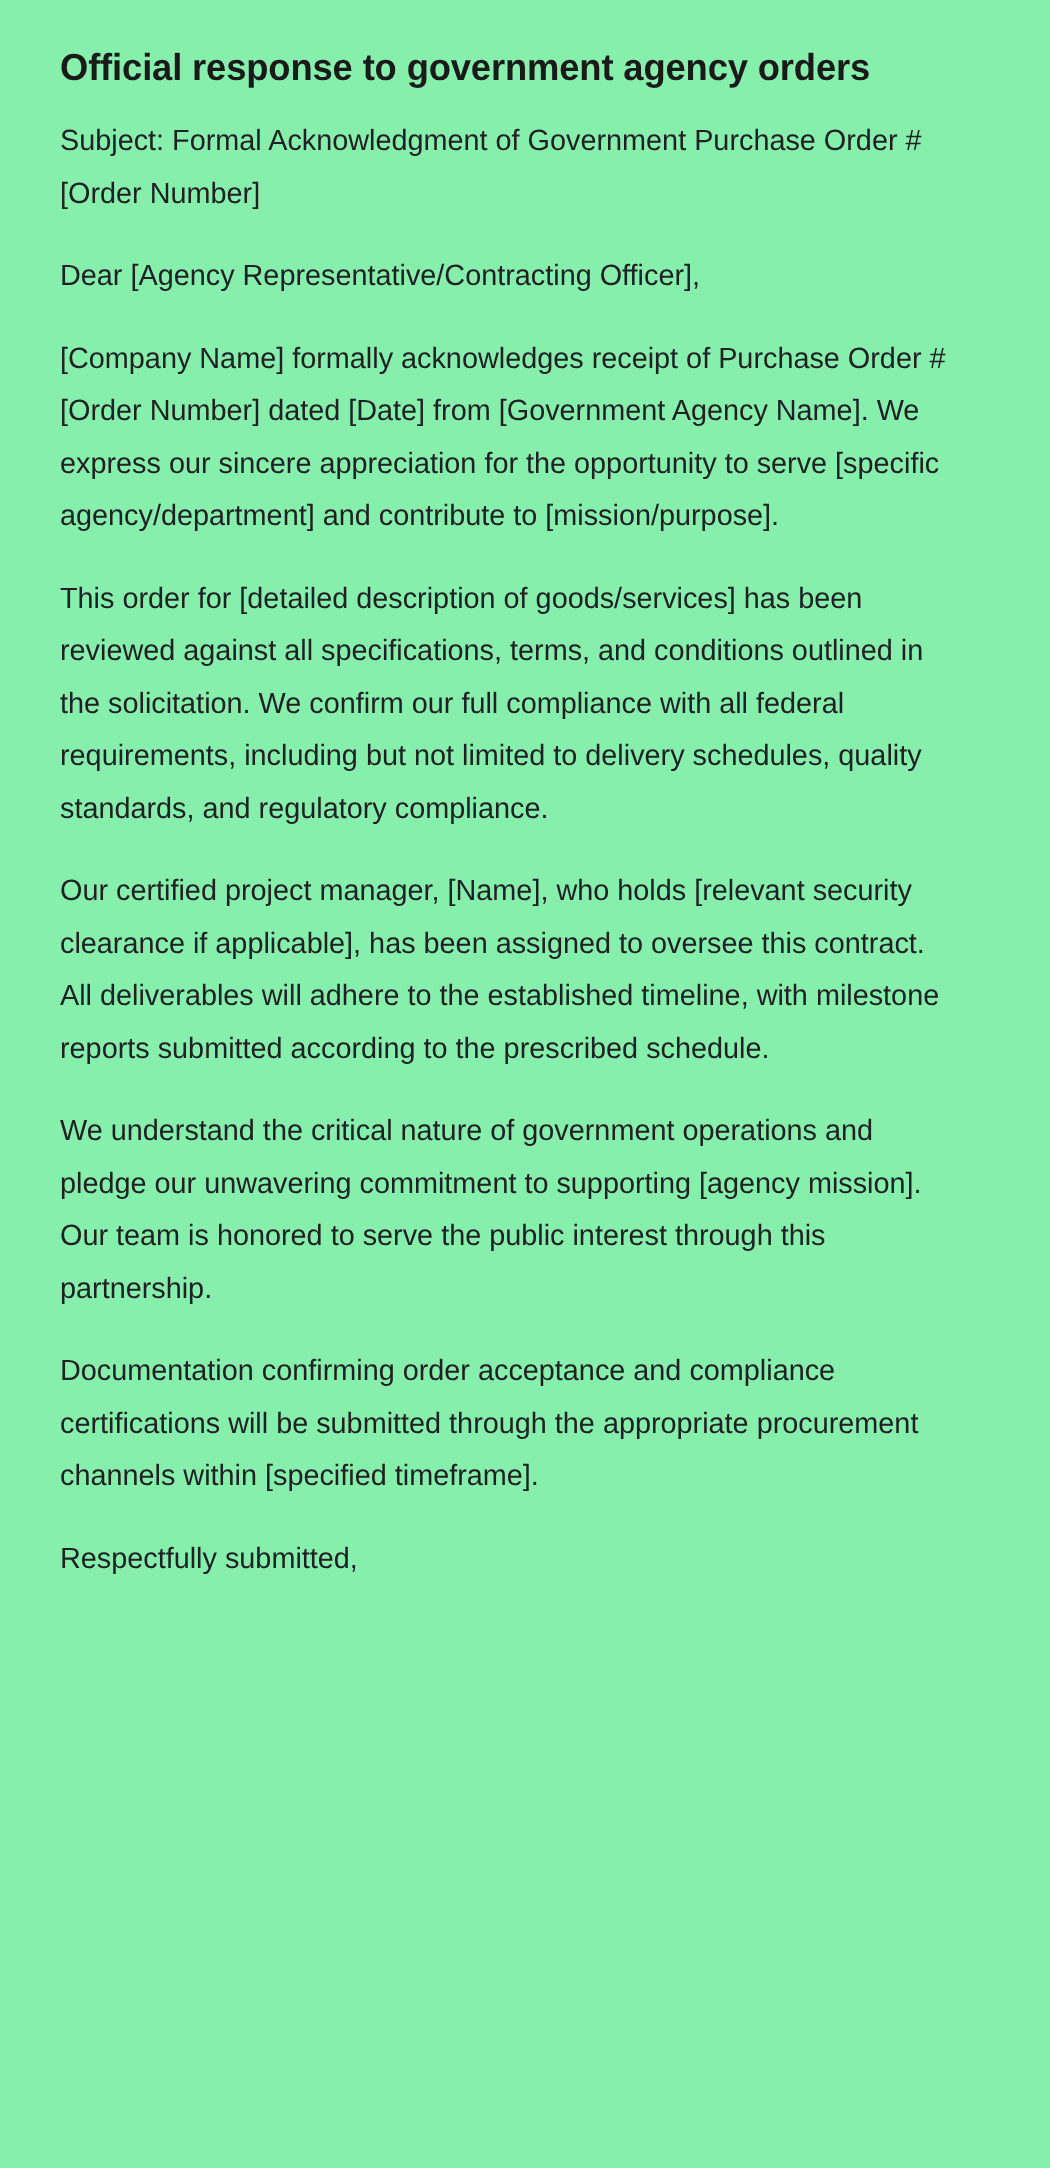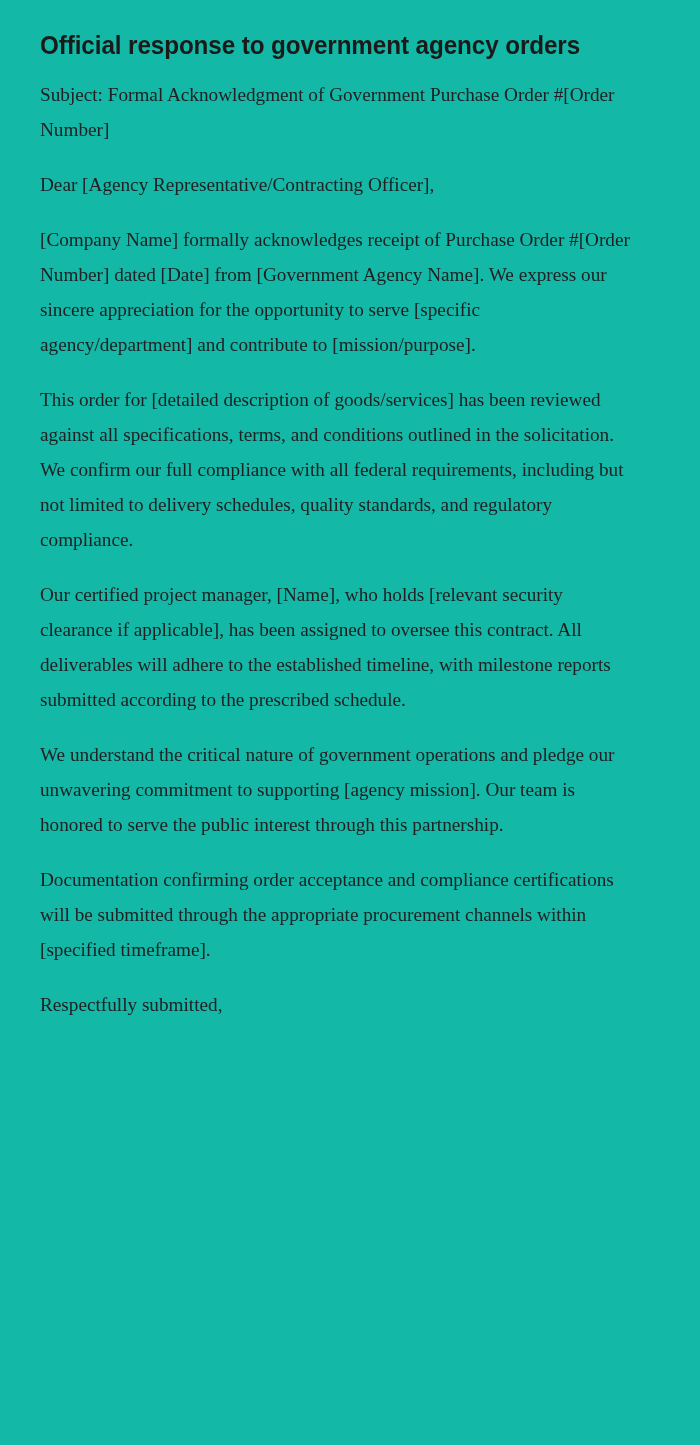--- a/index.html
+++ b/index.html
@@ -12,35 +12,34 @@
     min-height: 1445px;
     font-family: "Liberation Sans", "DejaVu Sans", sans-serif;
     color: #202124;
     -webkit-font-smoothing: antialiased;
   }
   .page {
     width: 700px;
     min-height: 1445px;
     box-sizing: border-box;
     padding: 18px 60px 40px 40px;
-    background: #14b8a6;
+    background: #86efac;
   }
   .doc-title {
     font-size: 25px;
     font-weight: 700;
     line-height: 1.25;
     letter-spacing: -0.1px;
     margin: 12px 0 16px 0;
     color: #1a1a1a;
     transform: scaleX(0.97);
     transform-origin: left center;
   }
   .doc-body {
     display: block;
-    font-family: Liberation Serif, serif;
   }
   .para {
     font-size: 19.5px;
     line-height: 35px;
     font-weight: 400;
     margin: 0 0 20px 0;
     color: #202124;
     max-width: 602px;
     transform: scaleX(0.985);
     transform-origin: left top;

